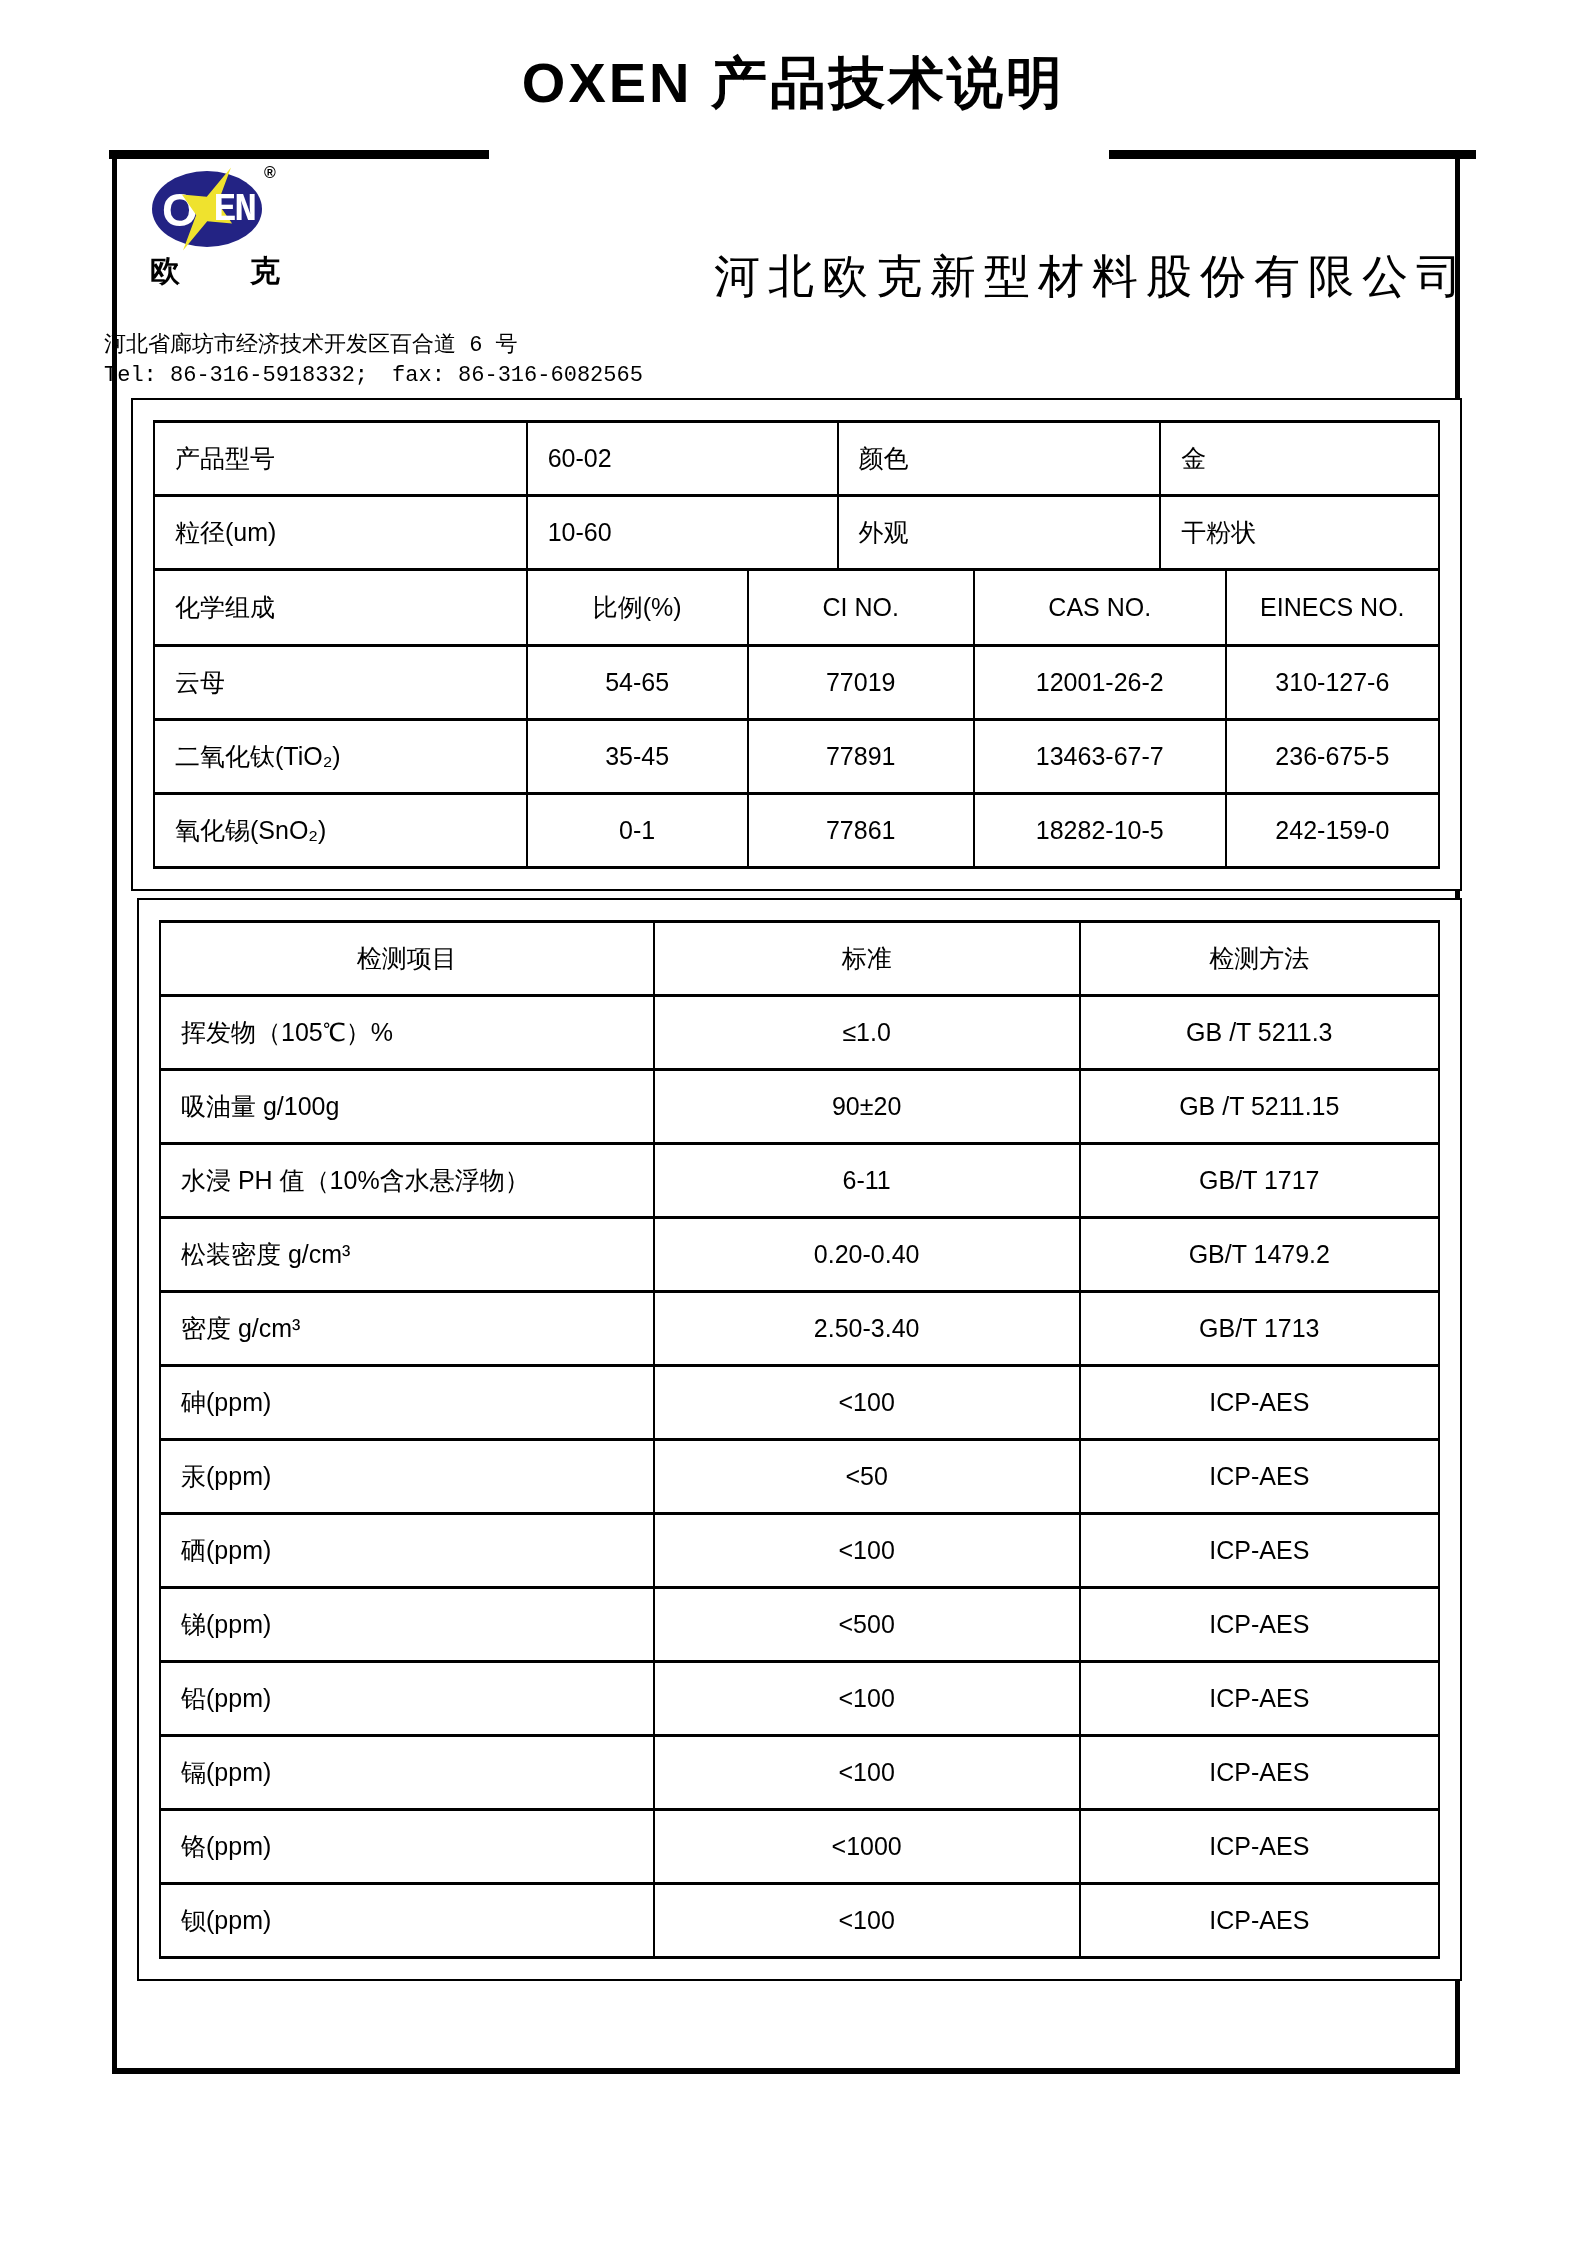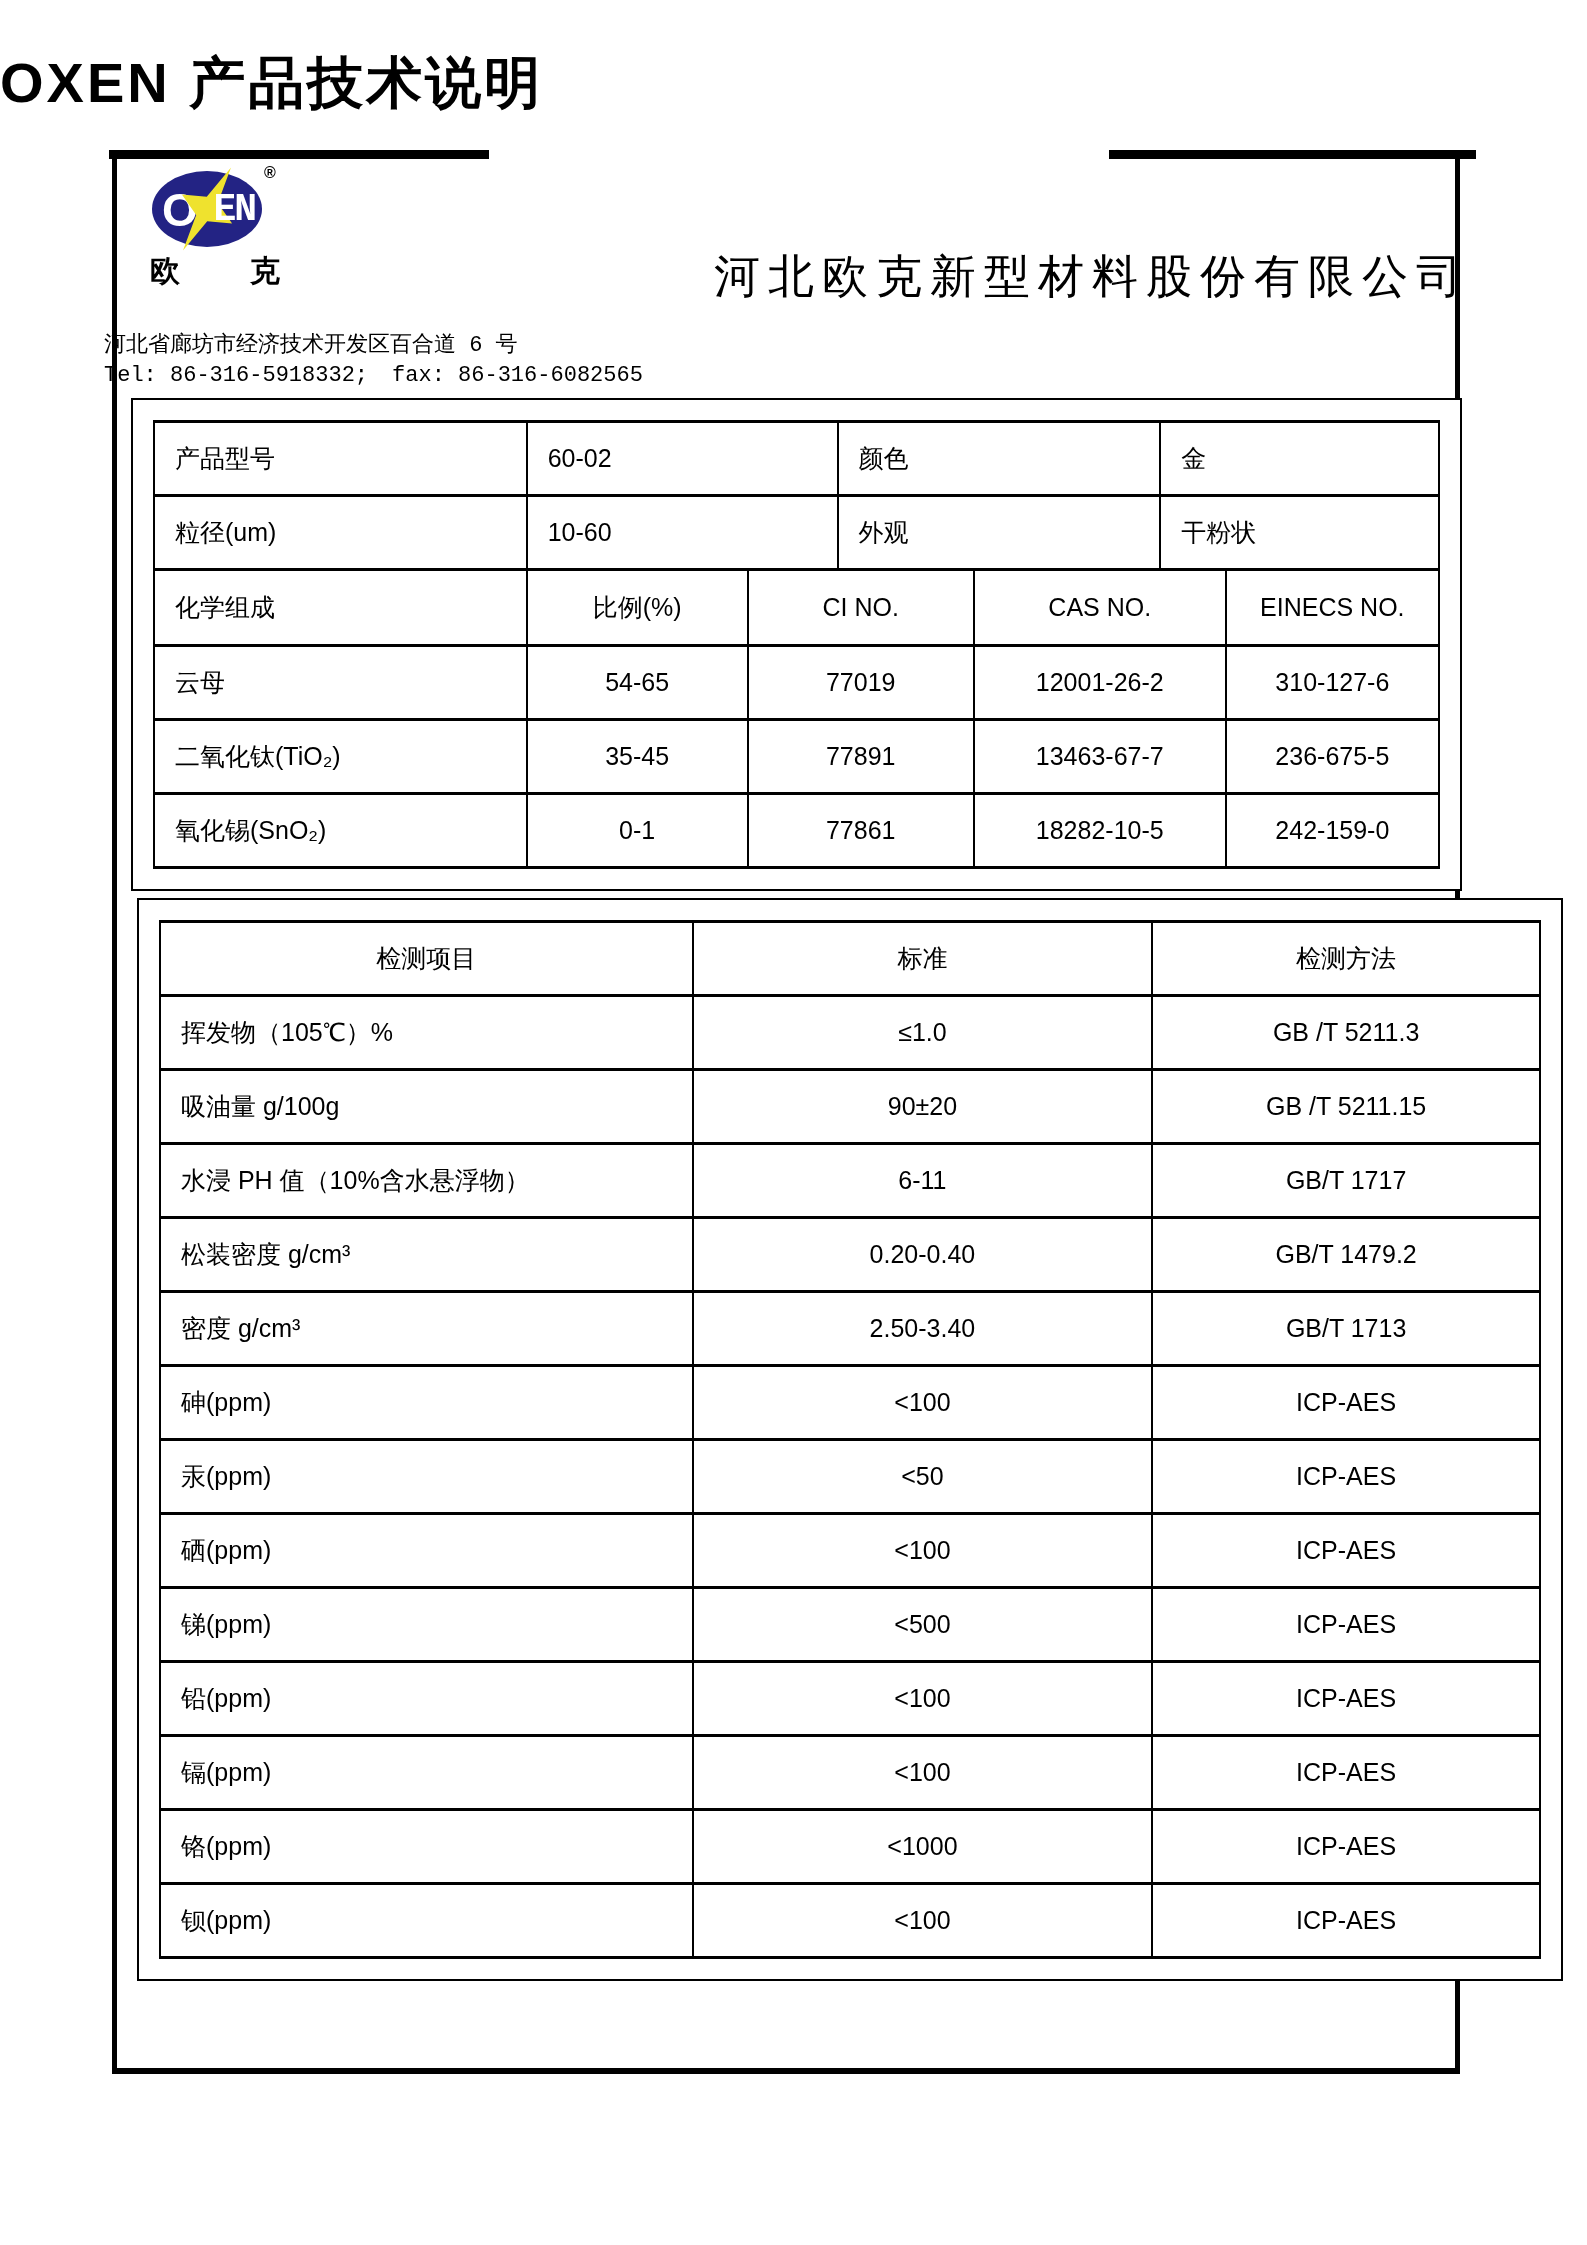--- a/index.html
+++ b/index.html
@@ -1,21 +1,21 @@
 <!DOCTYPE html>
 <html><head>
 <meta charset="utf-8">
 <style>
   html,body { margin:0; padding:0; background:#ffffff; }
   body { width:1587px; height:2245px; position:relative; font-family:"Liberation Sans", sans-serif; color:#000; }
 
   
   .doc-title {
     position:absolute; top:46px; left:0; width:100%;
-    font-size:56px; font-weight:bold; letter-spacing:3px;
+    text-align:center; font-size:56px; font-weight:bold; letter-spacing:3px;
     font-family:"Liberation Sans", sans-serif;
   }
   .title-bar { position:absolute; top:150px; height:9px; background:#000; }
   .bar-left  { left:109px;  width:380px; }
   .bar-right { left:1109px; width:367px; }
 
   
   .page-box {
     position:absolute; left:112px; top:159px; width:1348px; height:1915px;
     border-left:5px solid #000; border-right:5px solid #000; border-bottom:6px solid #000;
@@ -57,21 +57,21 @@
   .tbl-wrap { position:absolute; border:2px solid #000; padding:20px; background:#fff; }
   .tbl-wrap table { width:100%; border-collapse:collapse; table-layout:fixed; }
   .tbl-wrap td {
     border-left:2px solid #000; border-right:2px solid #000;
     border-top:3px solid #000; border-bottom:3px solid #000;
     height:74px; font-size:25px; vertical-align:middle;
     text-align:center; padding:0 6px; overflow:hidden;
   }
   .tbl-wrap td.lbl { text-align:left; padding-left:20px; }
   .tbl1 { left:131px; top:398px; width:1331px; }
-  .tbl2 { left:137px; top:898px; width:1426px; }
+  .tbl2 { left:137px; top:898px; width:1325px; }
   .tbl1 .no-top td { border-top:0; }
 
   [data-name] { box-sizing:border-box; }
 </style>
 </head>
 <body>
 
 <div class="page" data-name="document-page">
 
   <div class="doc-title" data-name="page-title">OXEN 产品技术说明</div>

